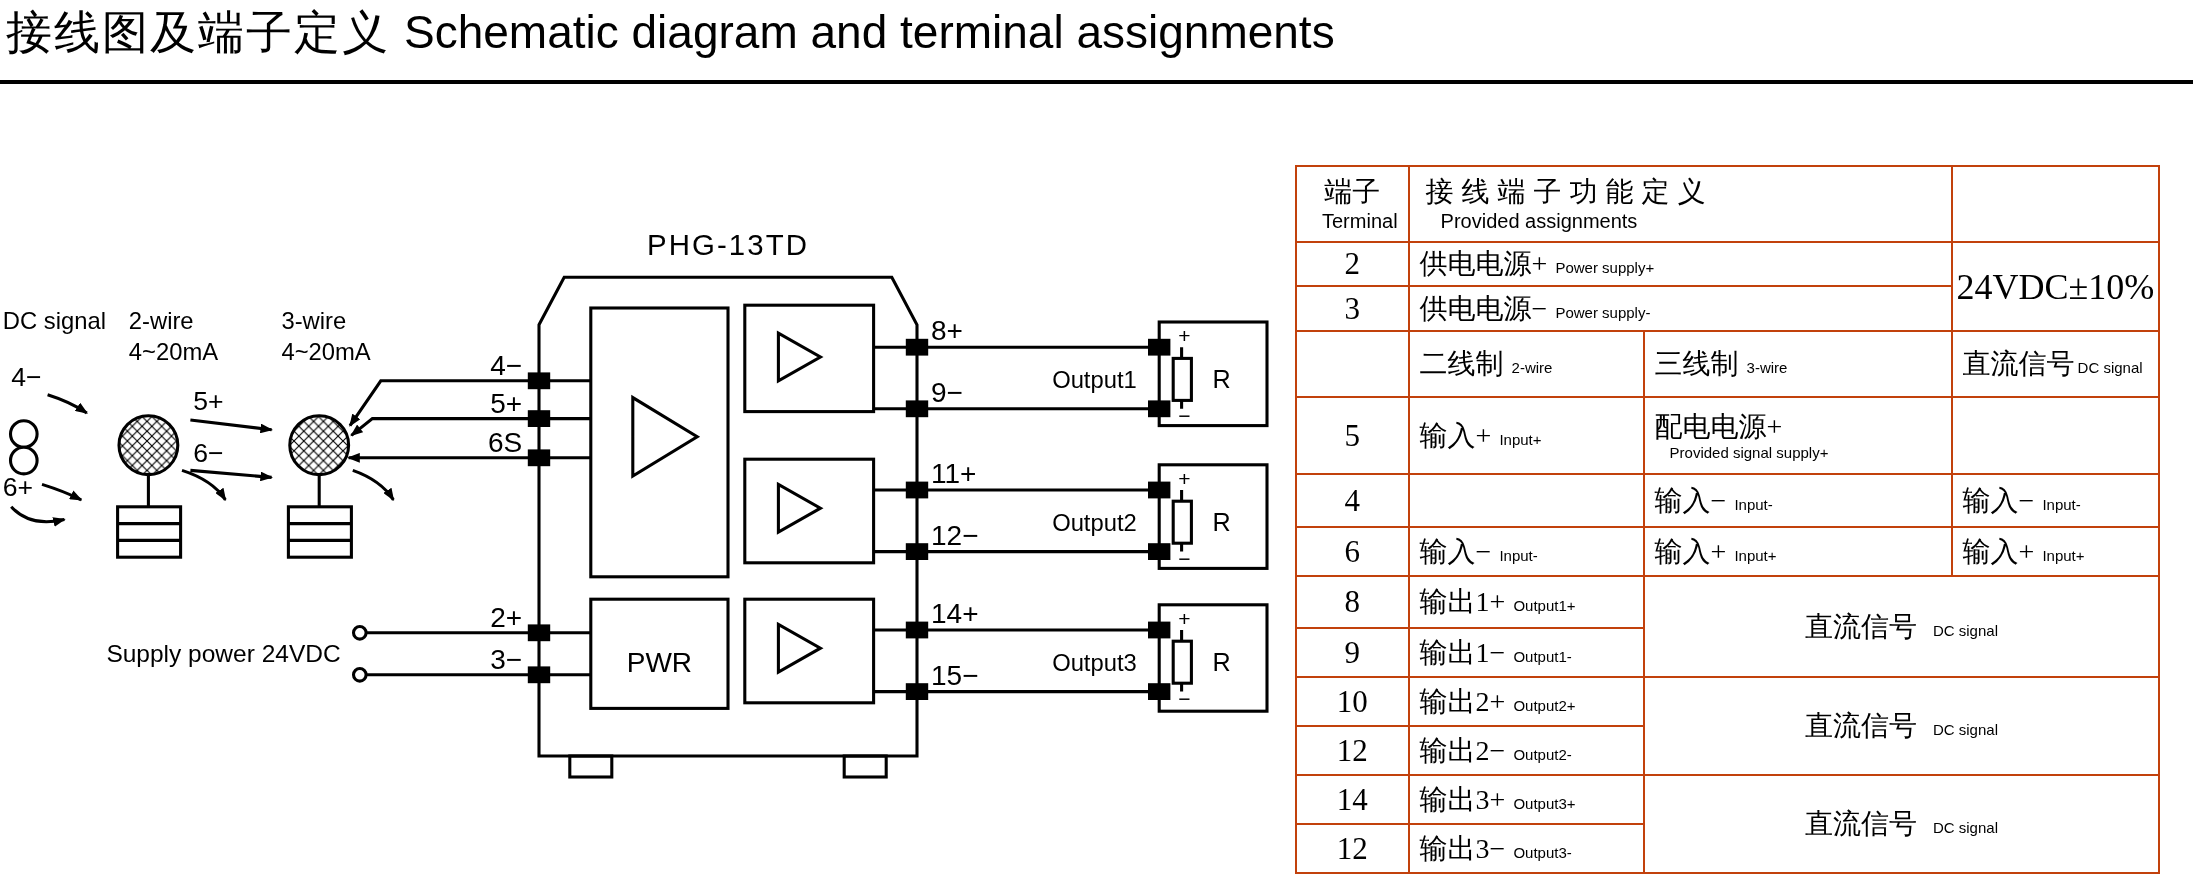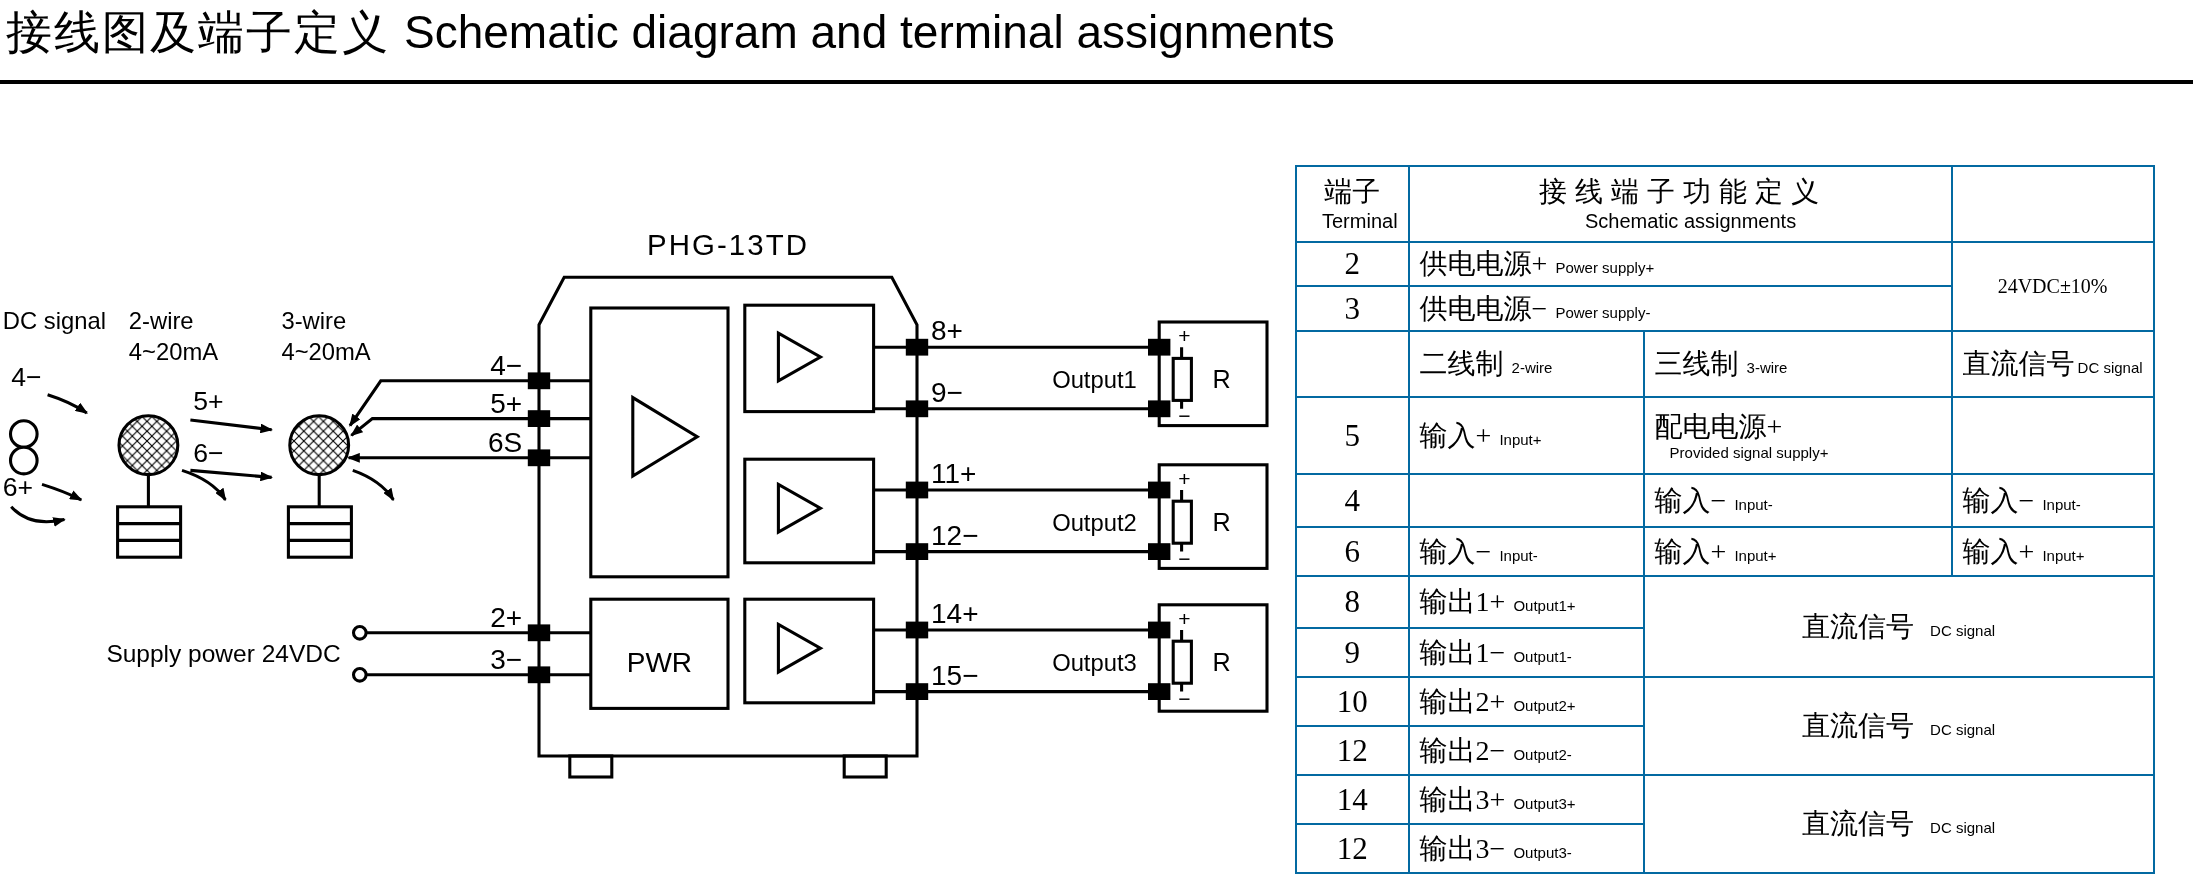--- a/index.html
+++ b/index.html
@@ -14,32 +14,32 @@
 
   
   svg.schem{position:absolute;left:0;top:0;width:1295px;height:882px;}
   svg.schem text{fill:#000;stroke:none;font-family:"Liberation Sans",sans-serif;}
   .lines{stroke:#000;stroke-width:2.2;fill:none;stroke-linejoin:miter;stroke-linecap:butt;}
   .blocks{fill:#000;stroke:none;}
 
   
   table.terms{position:absolute;left:1295px;top:165px;border-collapse:collapse;table-layout:fixed;
               background:#fff;font-family:"Liberation Serif",serif;color:#000;}
-  .terms td{border:2px solid #0369a1;padding:2px 10px;vertical-align:middle;white-space:nowrap;}
+  .terms td{border:2px solid #c2410c;padding:2px 10px;vertical-align:middle;white-space:nowrap;}
   .terms td.num{text-align:center;font-size:31px;padding:0;}
   .terms .cn{font-size:28px;font-family:"Liberation Serif",serif;}
   .terms .en{font-size:15px;font-family:"Liberation Sans",sans-serif;margin-left:8px;}
   .terms .nolm{margin-left:15px;}
   .terms .tight{margin-left:3px;}
   .terms .wide{margin-left:16px;}
   .terms td.hdr{text-align:center;}
   .terms td.hdr .en{font-size:20px;}
-  .terms td.hdrleft{text-align:center;padding-left:16px;}
+  .terms td.hdrleft{text-align:left;padding-left:16px;}
   .terms .ls{letter-spacing:8px;}
-  .terms td.spec{font-size:20px;text-align:center;padding:0 4px;}
+  .terms td.spec{font-size:36px;text-align:center;padding:0 4px;}
   .terms td.dcspan{text-align:center;}
   .terms td div{line-height:1.25;}
 </style>
 </head>
 <body>
 
 <div class="page">
 
   <div class="title">
     <span class="cn">接线图及端子定义</span><span class="en">Schematic diagram and terminal assignments</span>
@@ -184,21 +184,21 @@
         <col style="width:192px">
     </colgroup>
     <tbody>
         <tr style="height:76px">
       <td class="hdr">
         <div class="cn">端子</div>
         <div class="en nolm">Terminal</div>
       </td>
       <td colspan="2" class="hdr hdrleft">
         <div class="cn ls">接线端子功能定义</div>
-        <div class="en nolm">Schematic assignments</div>
+        <div class="en nolm">Provided assignments</div>
       </td>
       <td></td>
     </tr>
 
     <tr style="height:43px">
       <td class="num">2</td>
       <td colspan="2">
         <span class="cn">供电电源+</span><span class="en">Power supply+</span>
       </td>
       <td rowspan="2" class="spec">24VDC±10%</td>

